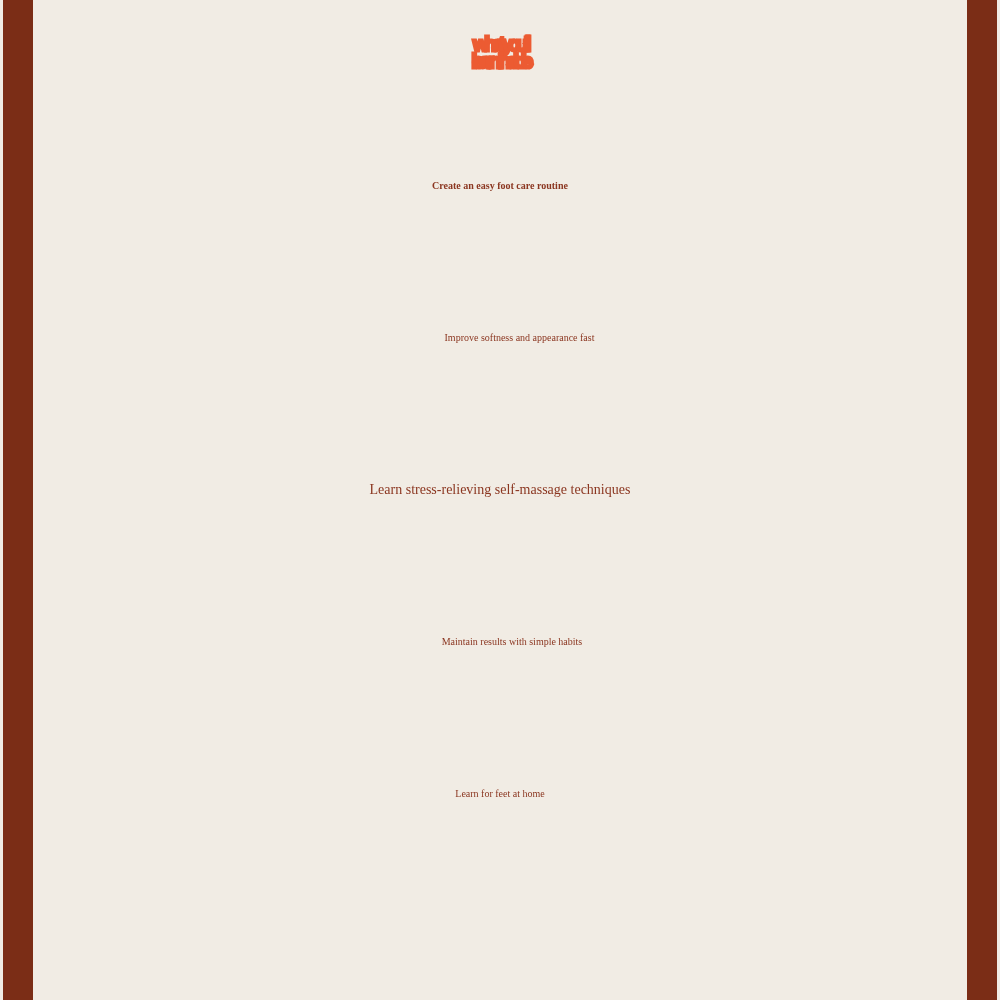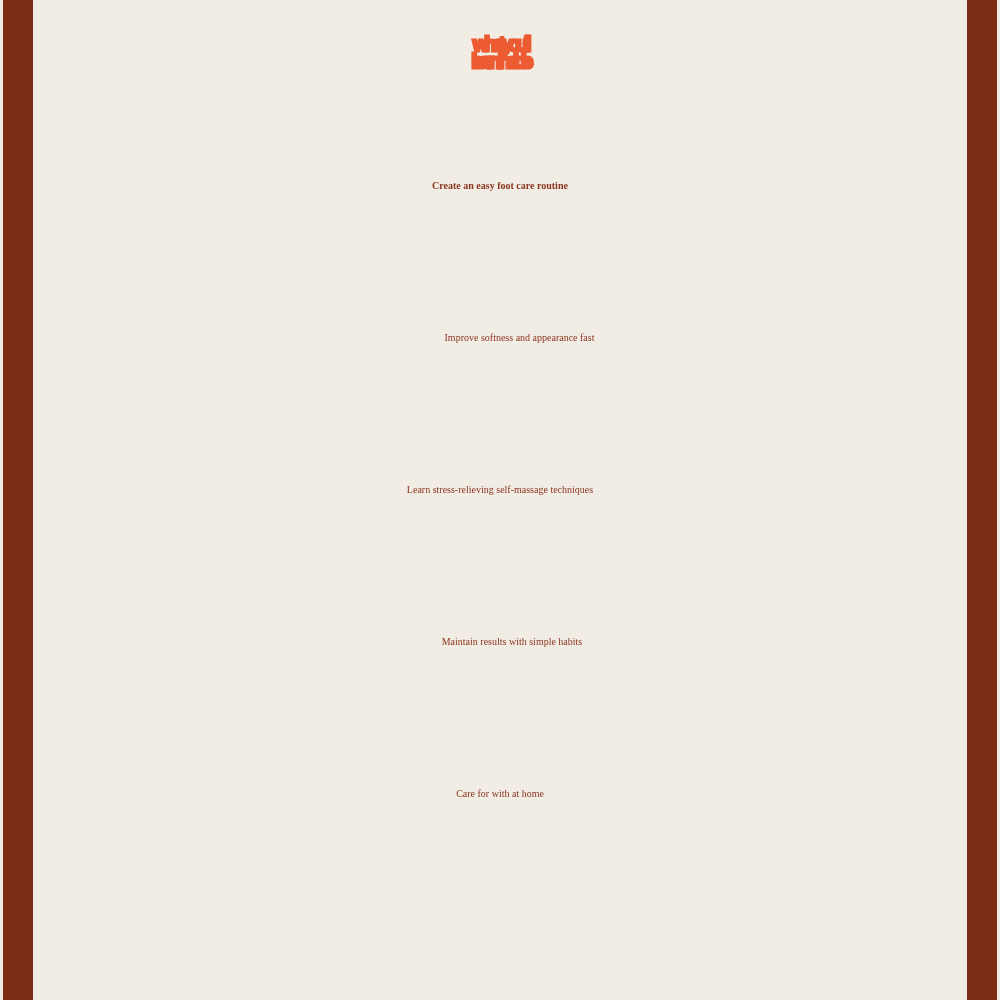--- a/index.html
+++ b/index.html
@@ -97,19 +97,19 @@
   <div class="content">
 
     <h1 class="headline" style="color: rgb(236, 91, 50); -webkit-text-stroke: 3px rgb(236, 91, 50); font-size: 20px;">
       <span class="hl-line">what you’ll</span>
       <span class="hl-line">learn inside</span>
     </h1>
 
     <ul class="benefits">
       <li class="benefit-item" style="color: rgb(139, 54, 32); font-size: 10px; font-weight: bold;">Create an easy foot care routine</li>
       <li class="benefit-item" style="color: rgb(139, 54, 32); font-size: 10px; margin-left: 39px;">Improve softness and appearance fast</li>
-      <li class="benefit-item" style="color: rgb(139, 54, 32); font-size: 10px;">Learn stress-relieving self-massage techniques</li>
+      <li class="benefit-item" style="color: rgb(139, 54, 32); font-size: 14px;">Learn stress-relieving self-massage techniques</li>
       <li class="benefit-item" style="color: rgb(139, 54, 32); font-size: 10px; margin-left: 24px;">Maintain results with simple habits</li>
-      <li class="benefit-item" style="color: rgb(139, 54, 32); font-size: 10px;">Care for with at home</li>
+      <li class="benefit-item" style="color: rgb(139, 54, 32); font-size: 10px;">Learn for feet at home</li>
     </ul>
 
   </div>
 </div>
 
 </body></html>

